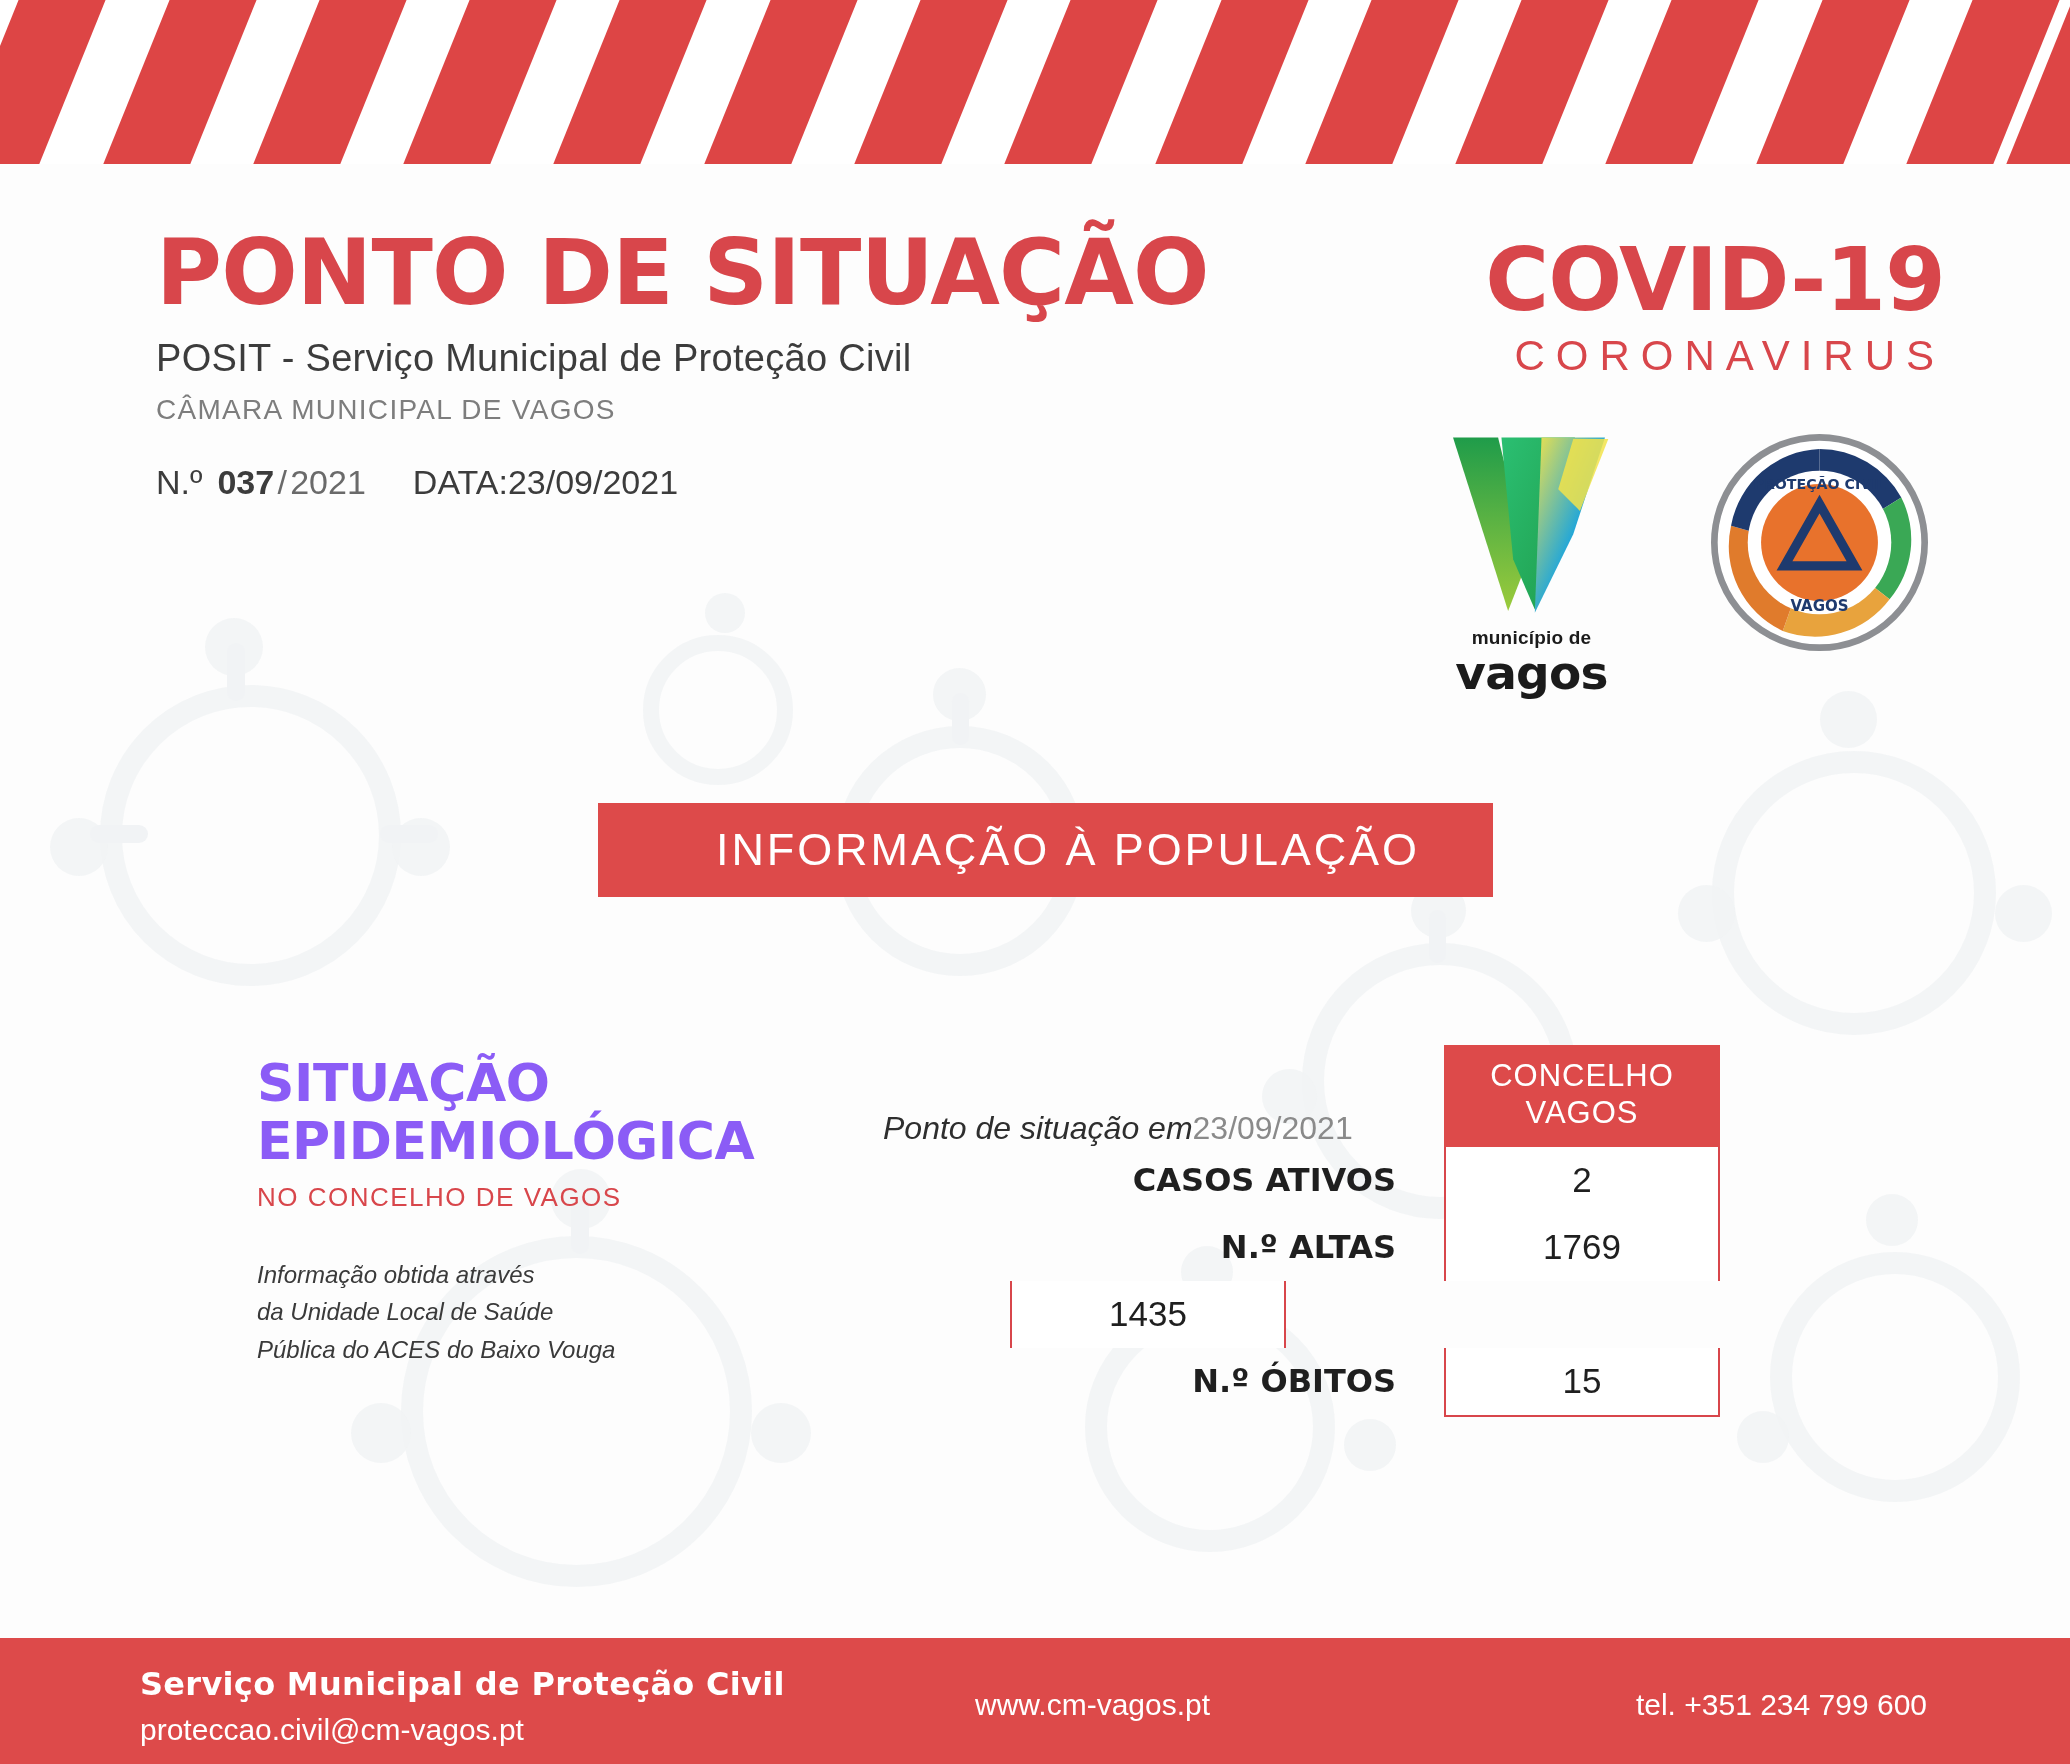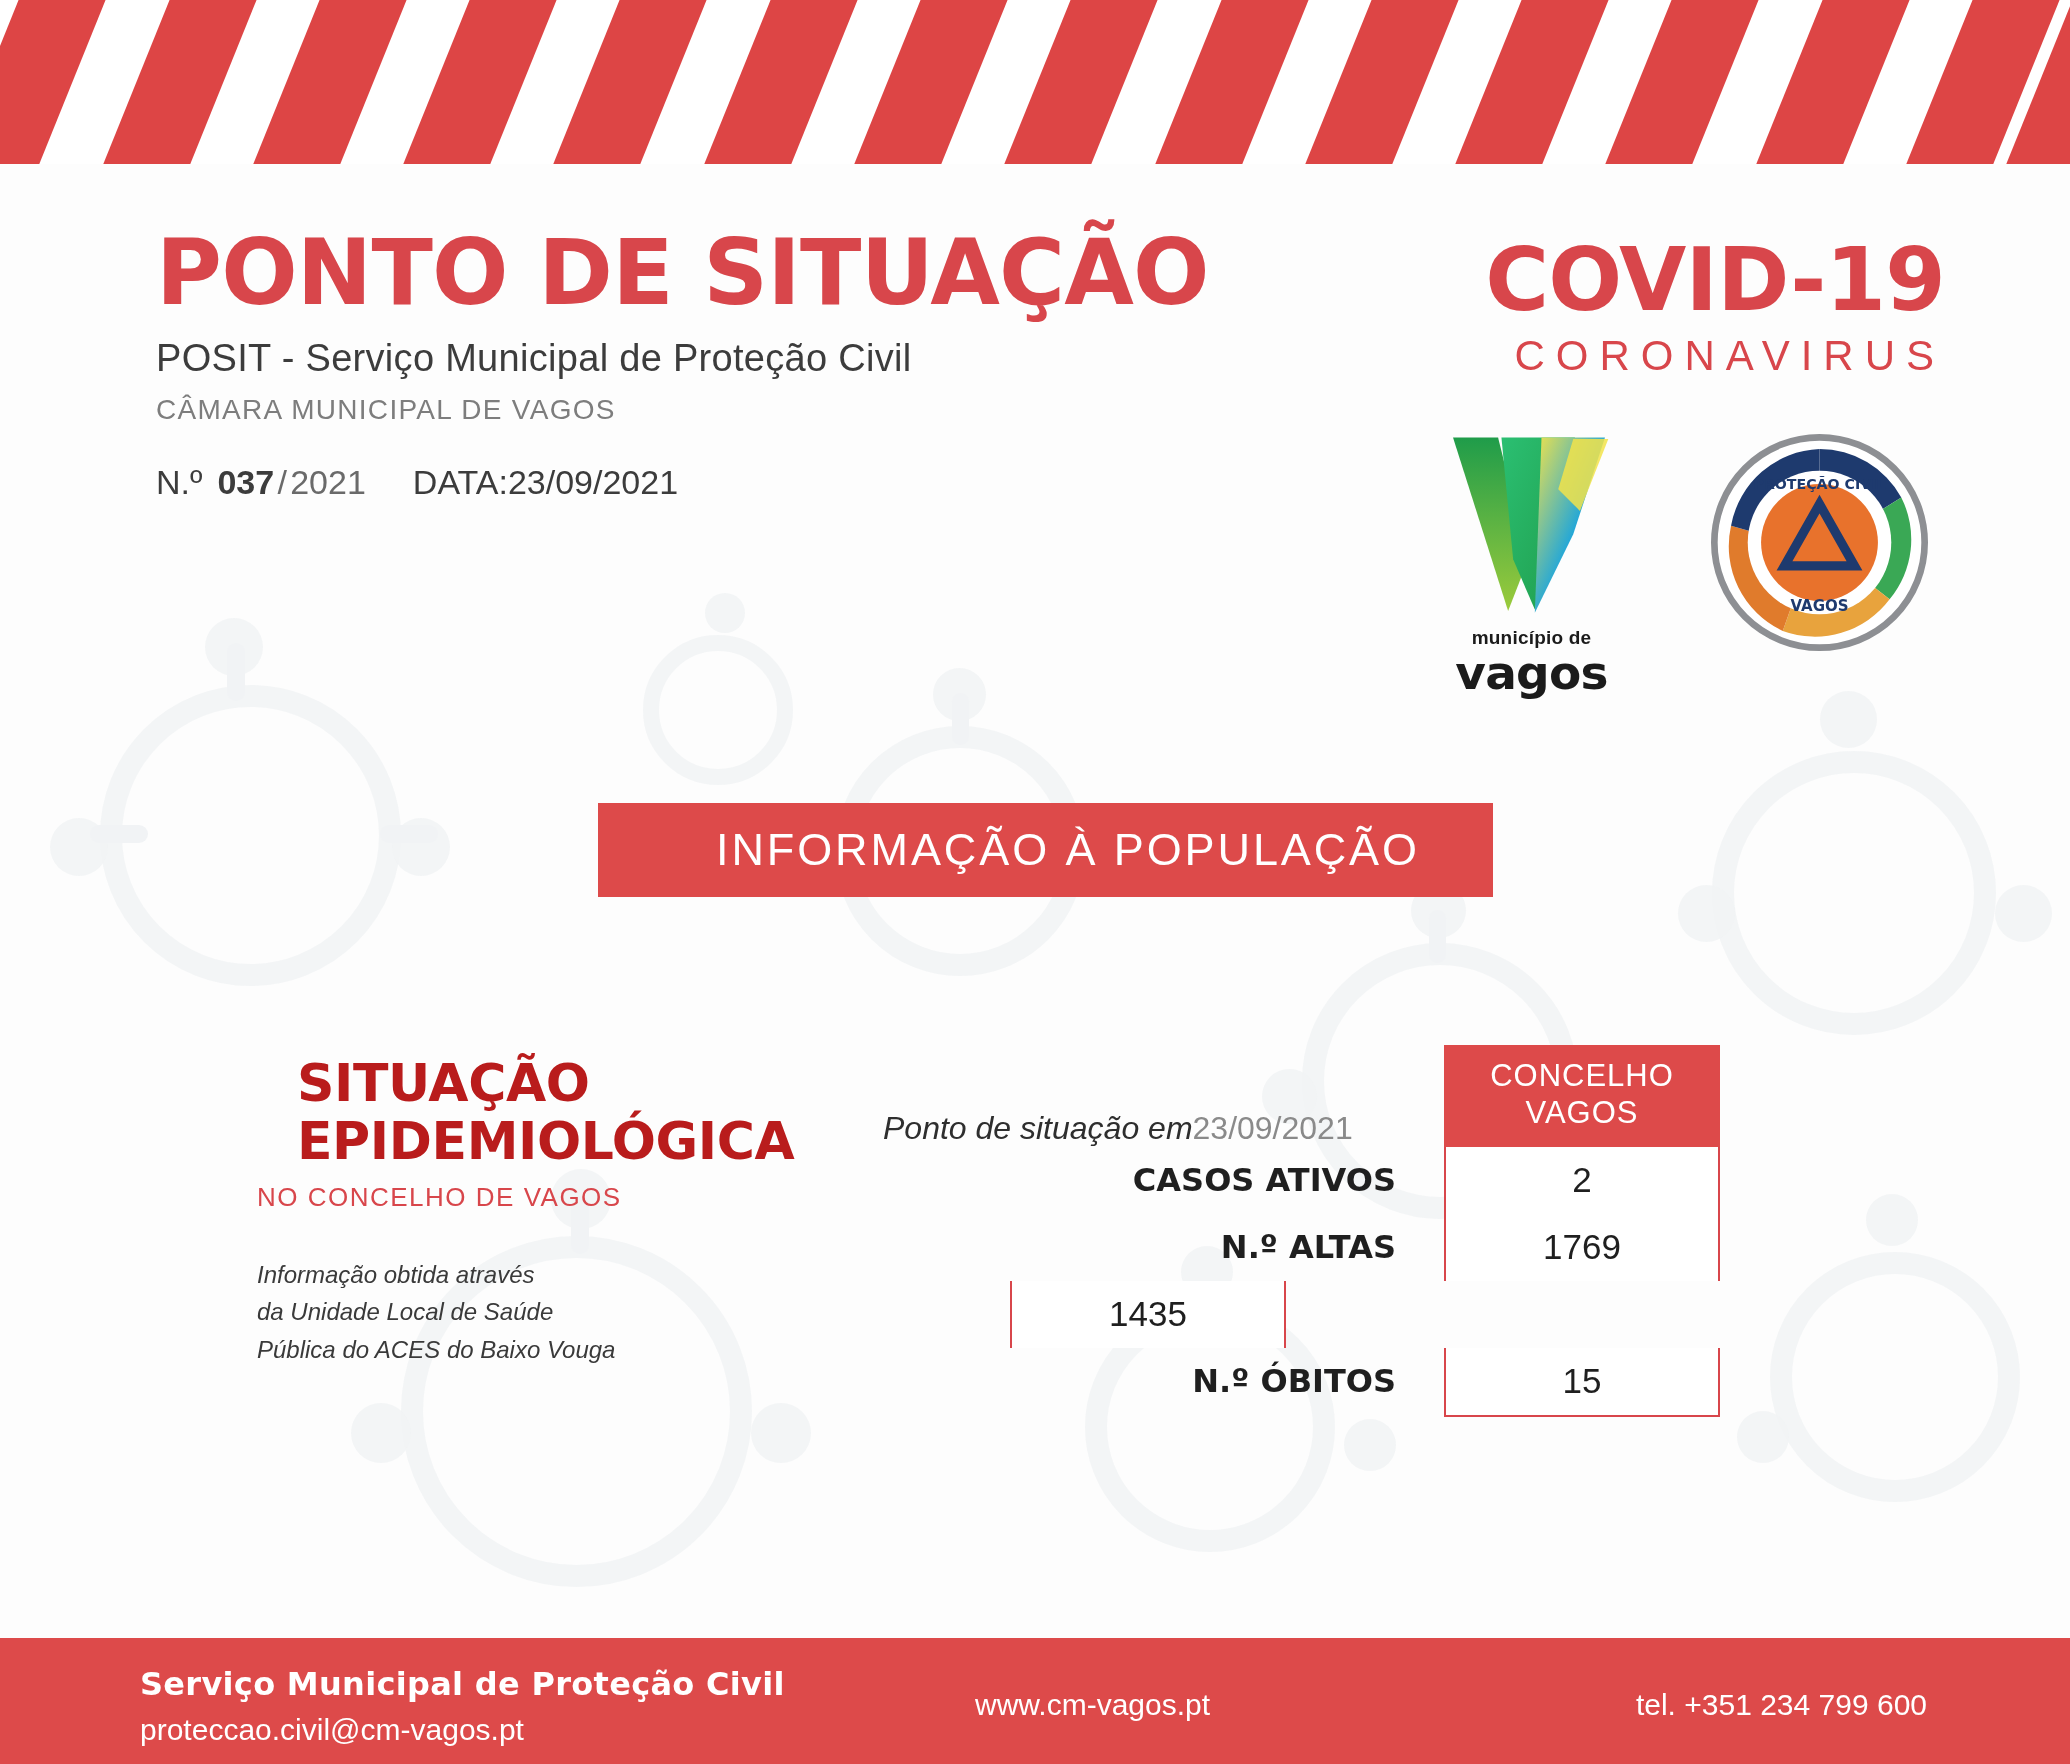--- a/index.html
+++ b/index.html
@@ -136,24 +136,23 @@
     font-size: 45px;
     letter-spacing: 2.9px;
   }
 
   
   .sit-block { position: absolute; top: 1054px; left: 257px; }
   .sit-t1 {
     font-family: "DejaVu Sans", sans-serif;
     font-weight: bold;
     font-size: 52px;
-    color: #b91c1c;
+    color: #8b5cf6;
     line-height: 1.12;
     letter-spacing: -0.4px;
-    margin-left: 40px;
   }
   .sit-t2 {
     margin-top: 11.7px;
     font-size: 26px;
     color: #d8464b;
     letter-spacing: 1.5px;
   }
   .sit-note {
     margin-top: 43px;
     font-size: 24px;

